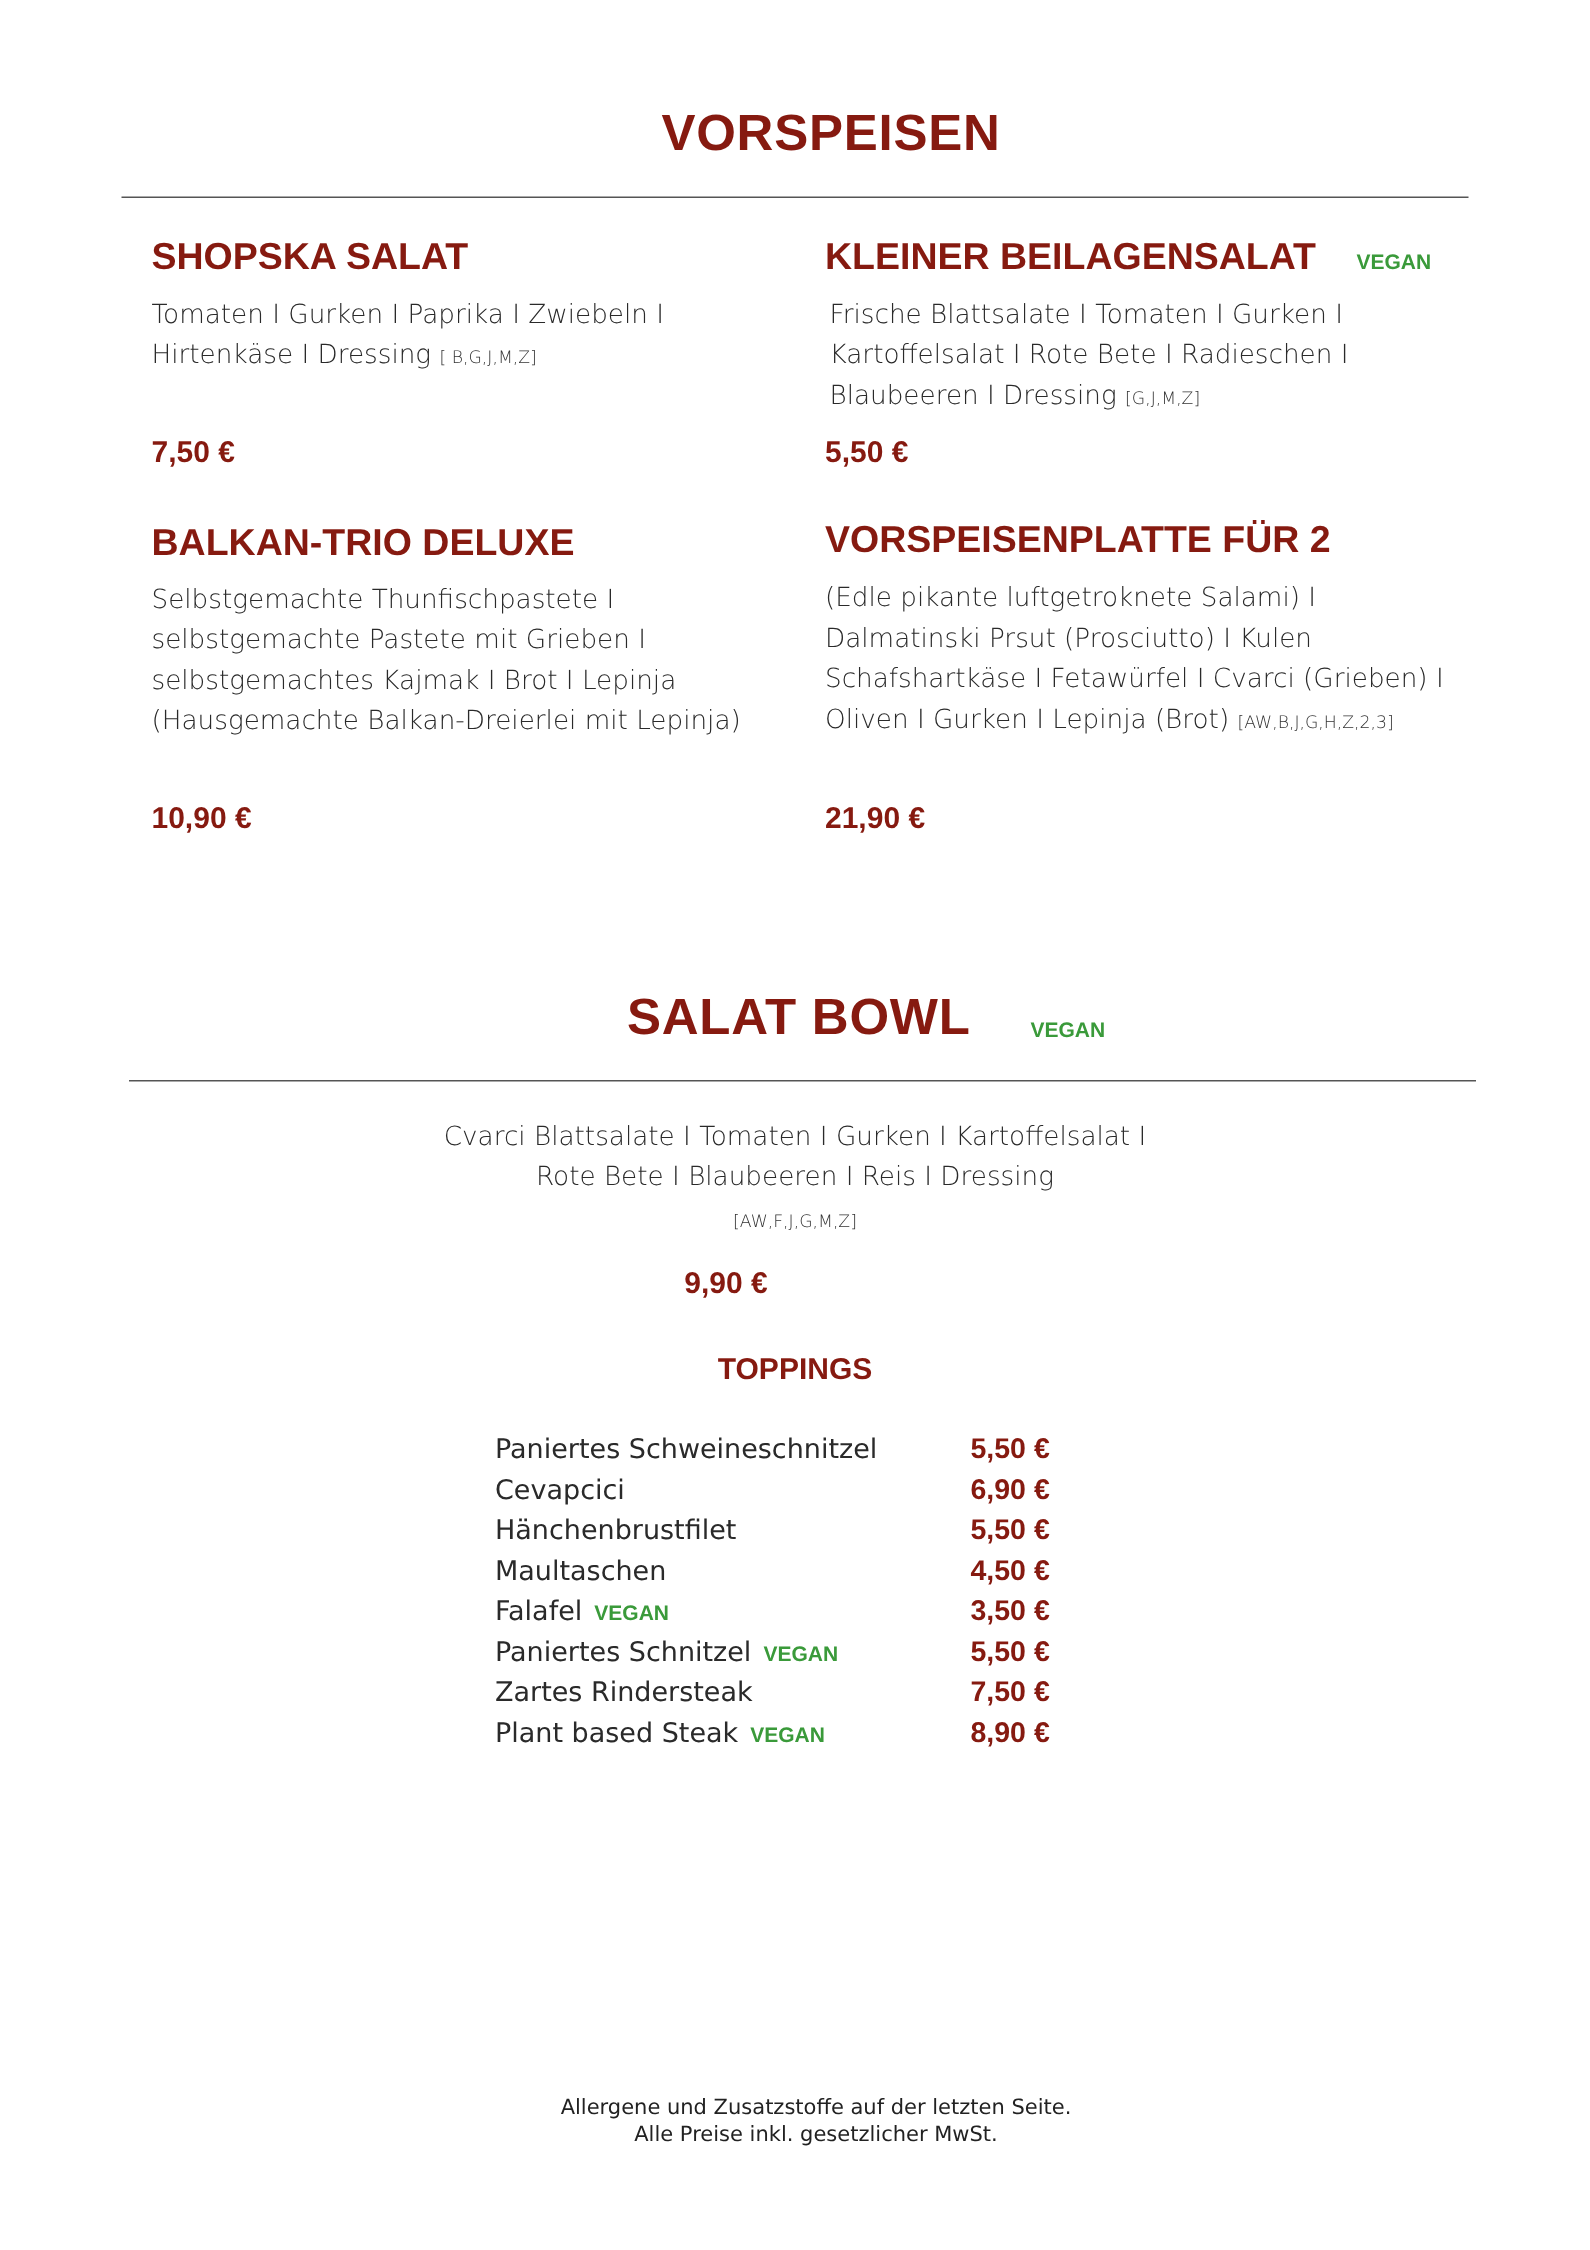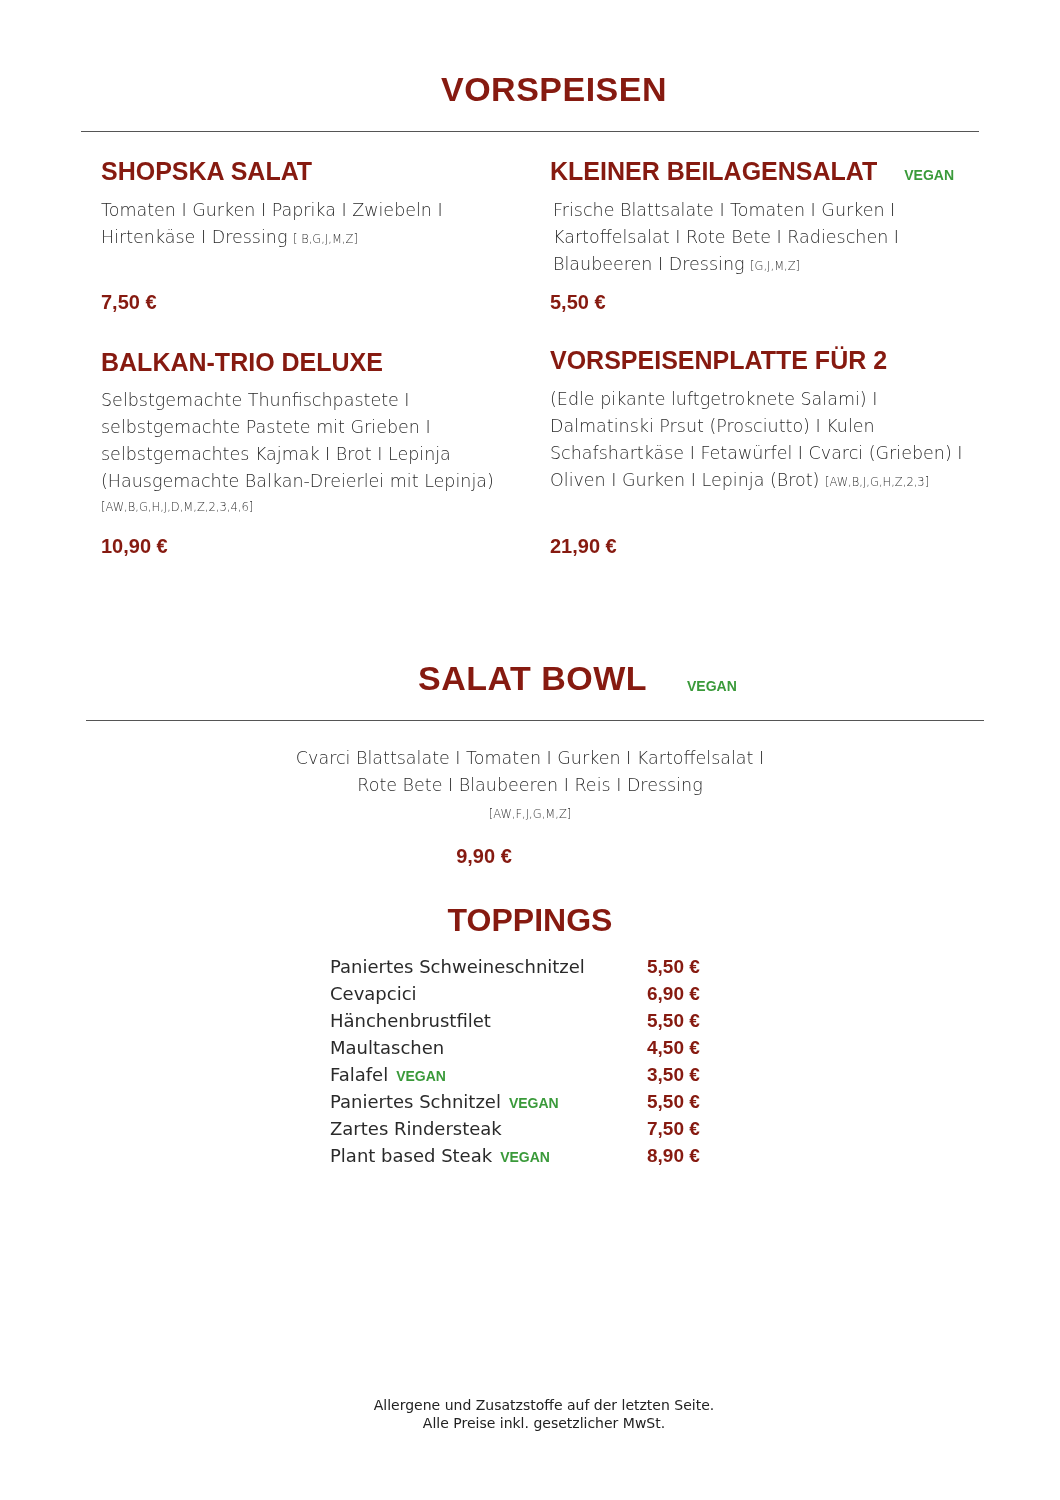--- a/index.html
+++ b/index.html
@@ -42,21 +42,20 @@
   <div><span>Blaubeeren I Dressing</span> <span class="allerg">[G,J,M,Z]</span></div>
 </div>
 <div class="price" style="left:550px; top:291px;">5,50 €</div>
 
 <div class="item-title" style="left:101px; top:348px;">BALKAN-TRIO DELUXE</div>
 <div class="desc" style="left:101px; top:387px;">
   <div>Selbstgemachte Thunfischpastete I</div>
   <div>selbstgemachte Pastete mit Grieben I</div>
   <div>selbstgemachtes Kajmak I Brot I Lepinja</div>
   <div>(Hausgemachte Balkan-Dreierlei mit Lepinja)</div>
-  <div class="allerg" style="line-height:24px;">[AW,B,G,H,J,D,M,Z,2,3,4,6]</div>
 </div>
 <div class="price" style="left:101px; top:535px;">10,90 €</div>
 
 <div class="item-title" style="left:550px; top:346px;">VORSPEISENPLATTE FÜR 2</div>
 <div class="desc" style="left:550px; top:386px;">
   <div>(Edle pikante luftgetroknete Salami) I</div>
   <div>Dalmatinski Prsut (Prosciutto) I Kulen</div>
   <div>Schafshartkäse I Fetawürfel I Cvarci (Grieben) I</div>
   <div><span>Oliven I Gurken I Lepinja (Brot)</span> <span class="allerg">[AW,B,J,G,H,Z,2,3]</span></div>
 </div>
@@ -66,21 +65,21 @@
 <div class="vegan abs" style="left:687px; top:678px;">VEGAN</div>
 <div class="rule" style="left:86px; width:898px; top:720px;"></div>
 
 <div class="desc" style="left:0; width:1060px; top:745px; text-align:center;">
   <div>Cvarci Blattsalate I Tomaten I Gurken I Kartoffelsalat I</div>
   <div>Rote Bete I Blaubeeren I Reis I Dressing</div>
   <div class="allerg" style="line-height:30px;">[AW,F,J,G,M,Z]</div>
 </div>
 <div class="price" style="left:0; width:968px; text-align:center; top:845px;">9,90 €</div>
 
-<div class="item-title" style="left:0; width:1060px; text-align:center; top:902px; font-size:32px;">TOPPINGS</div>
+<div class="item-title" style="left:0; width:1060px; text-align:center; top:902px; font-size:20px;">TOPPINGS</div>
 
 <div class="topping-row" style="top:956px;">
   <span class="topping-name">Paniertes Schweineschnitzel</span>
   <span class="topping-price">5,50 €</span>
 </div>
 <div class="topping-row" style="top:983px;">
   <span class="topping-name">Cevapcici</span>
   <span class="topping-price">6,90 €</span>
 </div>
 <div class="topping-row" style="top:1010px;">

